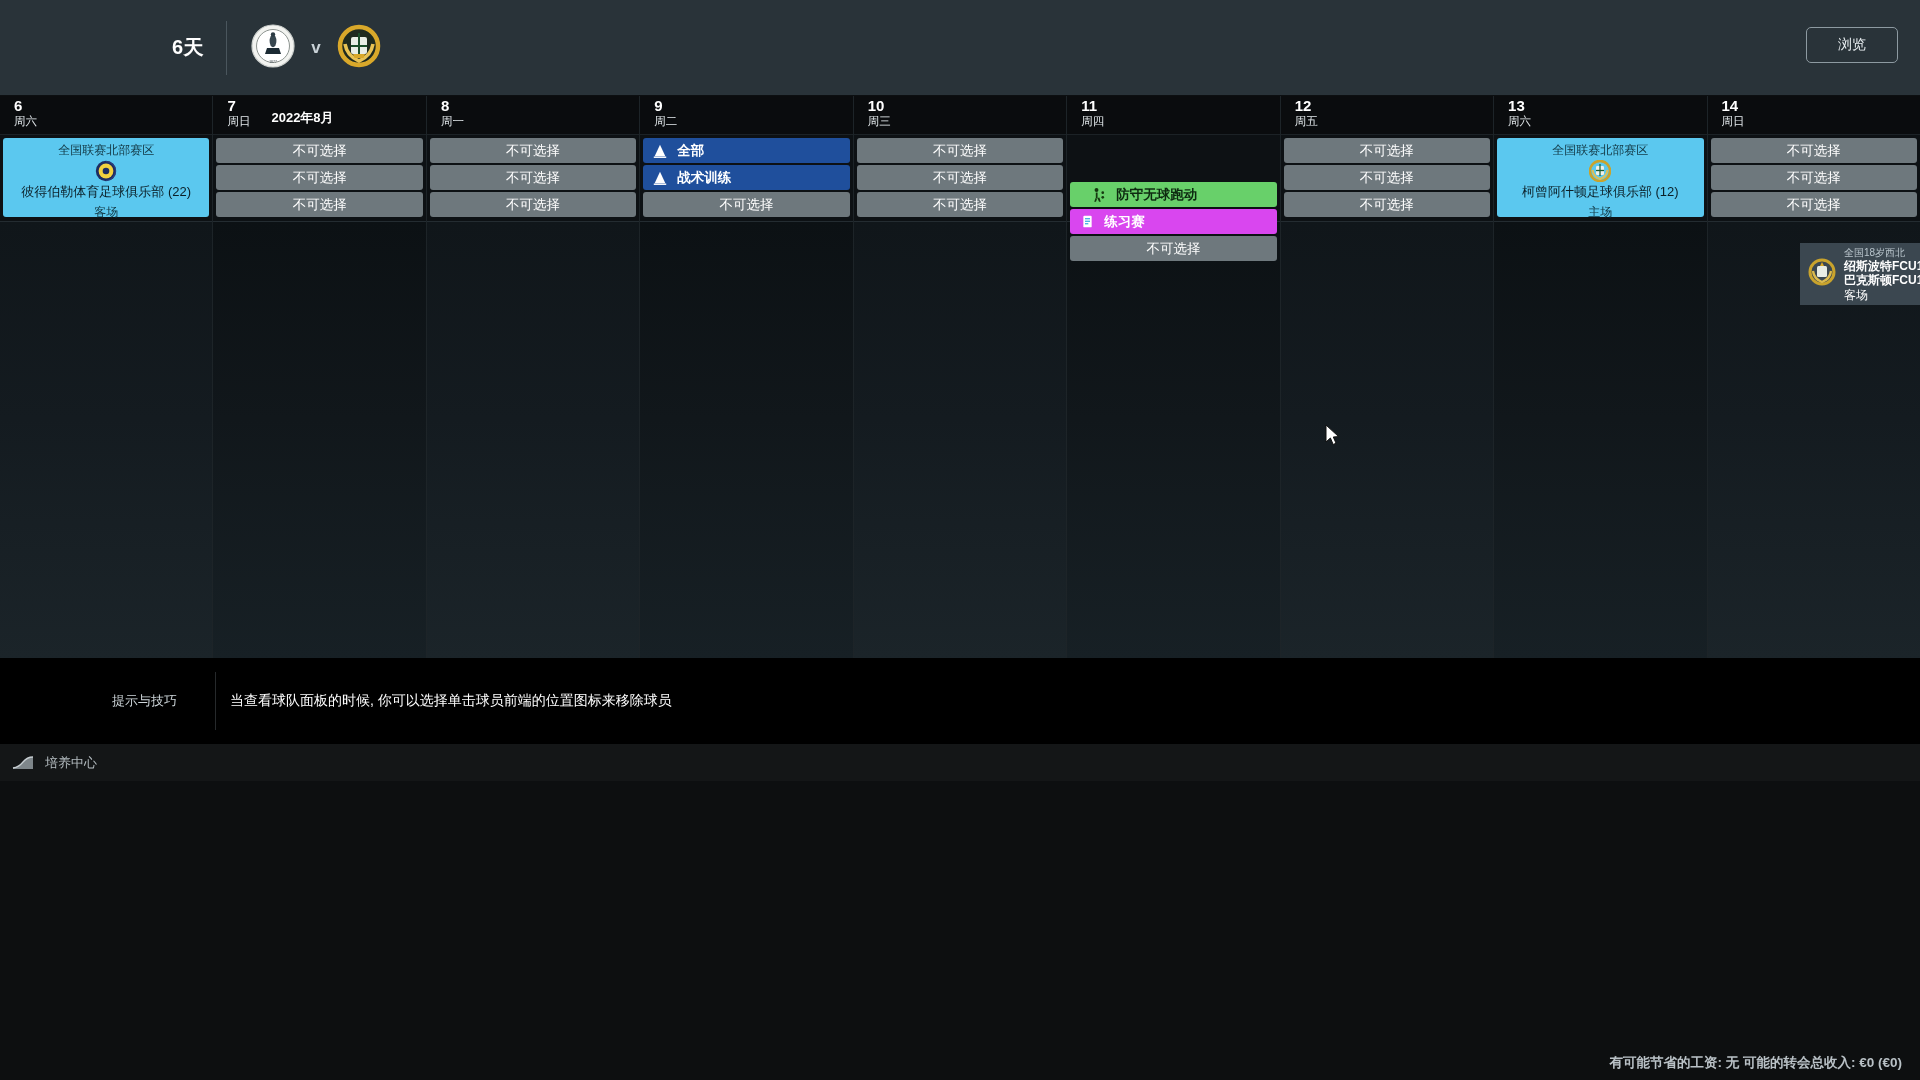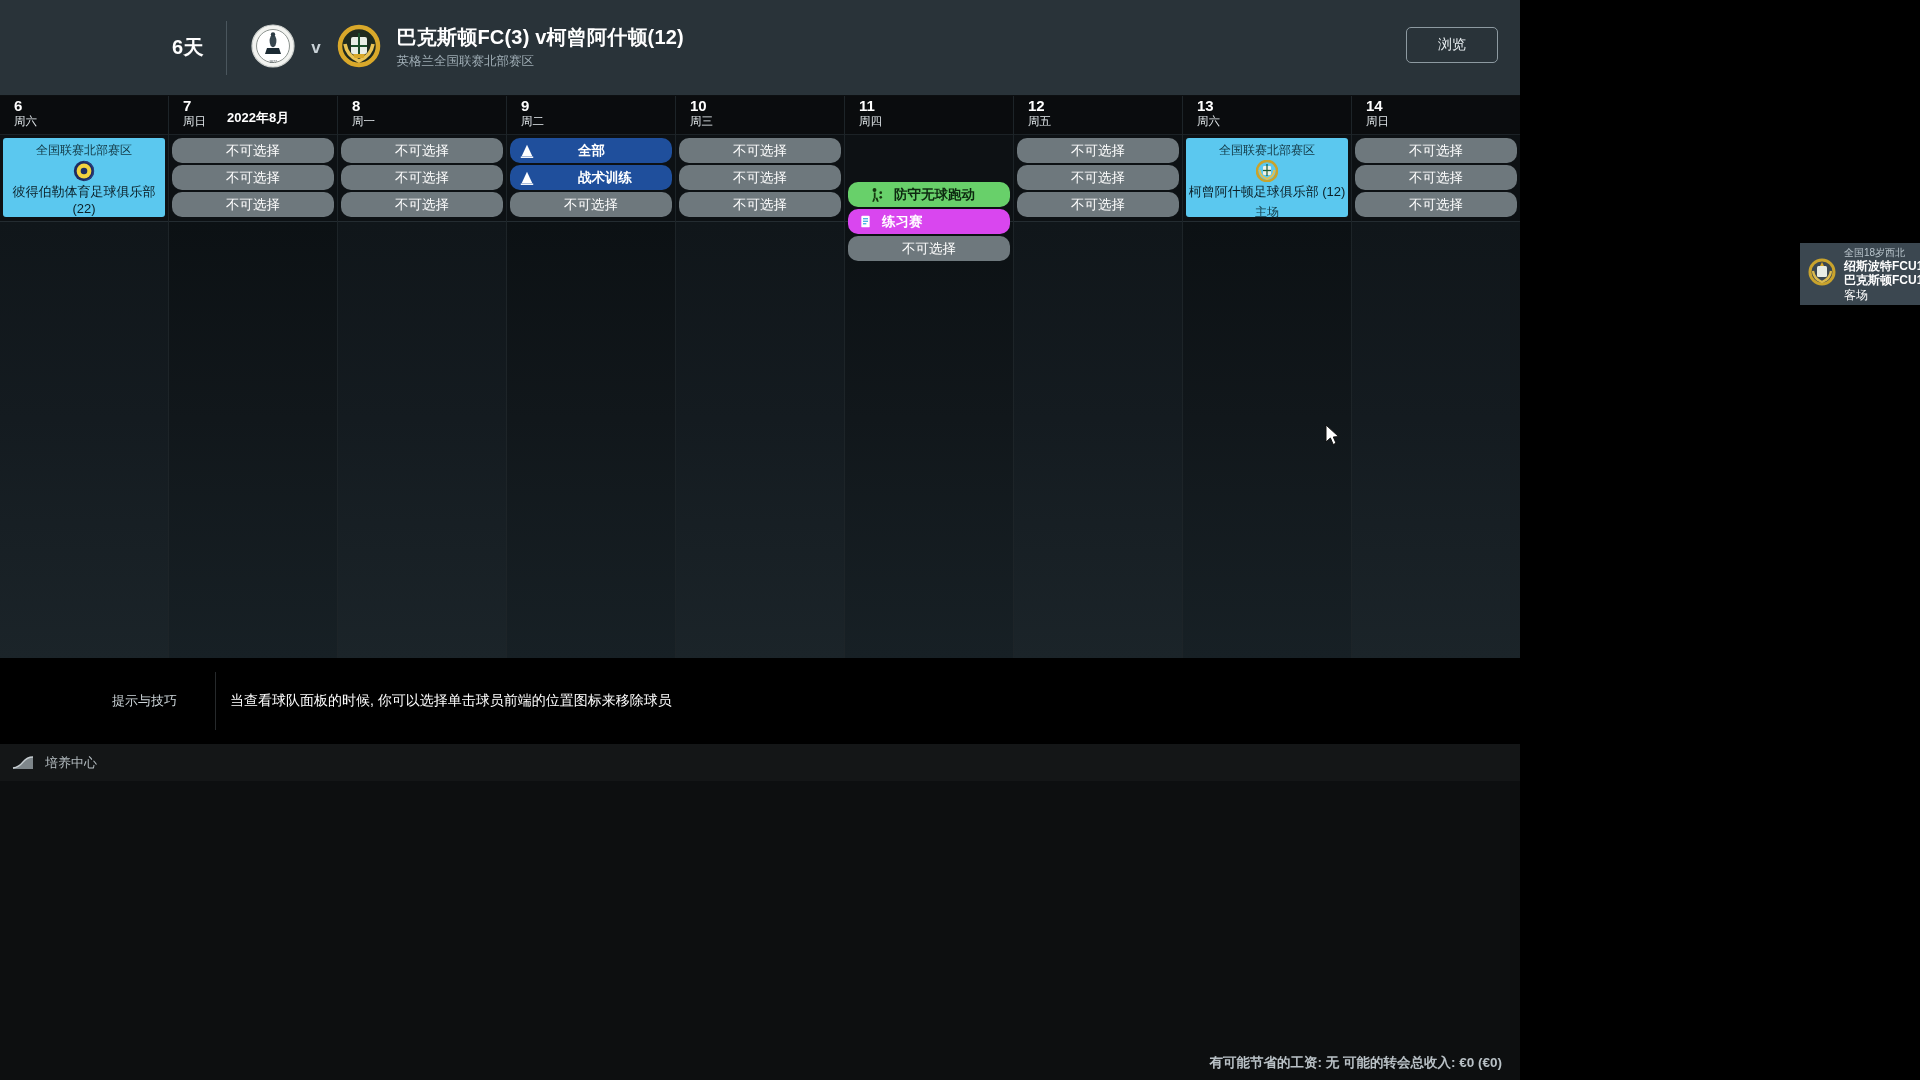--- a/index.html
+++ b/index.html
@@ -3,21 +3,21 @@
 <meta charset="utf-8">
 <style>
   * { box-sizing: border-box; margin: 0; padding: 0; }
   html, body {
     width: 1920px; height: 1080px;
     background: #000;
     font-family: "Liberation Sans", "DejaVu Sans", sans-serif;
     overflow: hidden;
     -webkit-font-smoothing: antialiased;
   }
-  #app { position: relative; width: 1520px; height: 1080px; background:#0a0d0f; }
+  #app { position: relative; width: 1920px; height: 1080px; background:#0a0d0f; }
 
   
   .header {
     position: relative;
     height: 96px;
     background: #293339;
     display: flex;
     align-items: center;
     border-bottom: 1px solid #0c0f11;
   }
@@ -76,31 +76,31 @@
   }
   .spinner {
     position:absolute; left: 212px; top: 4px;
     width: 30px; height: 30px;
   }
 
   .slots { padding: 3px 3px 0 3px; }
   .slot {
     height: 25px;
     margin-bottom: 2px;
-    border-radius: 10px;
+    border-radius: 3px;
     display:flex; align-items:center;
     font-size: 13.5px;
     position: relative;
   }
   .slot.unavail {
     background: #6e787d;
     color:#ffffff;
     justify-content:center;
   }
-  .slot.blue   { background:#1f4f9c; color:#ffffff; padding-left: 8px; gap: 34px; }
+  .slot.blue   { background:#1f4f9c; color:#ffffff; padding-left: 8px; }
   .slot.green  { background:#68d06a; color:#0d2910; padding-left: 20px; margin-top: 44px; }
   .slot.cyan   { background:#d946ef; color:#ffffff; padding-left: 8px; }
   .slot .sicon { width: 18px; height: 18px; margin-right: 8px; flex:none;
                  display:flex; align-items:center; justify-content:center; }
   .slot .slabel { font-weight: bold; }
   .slot.unavail .slabel { font-weight: normal; }
 
   
   .matchcell {
     margin: 3px 3px 0 3px;
@@ -218,24 +218,20 @@
         <circle cx="22" cy="22" r="21" fill="#1f2a1f"></circle>
         <path d="M22 3 a19 19 0 0 1 0 38 a19 19 0 0 1 0 -38" fill="none" stroke="#d9a82a" stroke-width="4.5"></path>
         <path d="M8 20 q2 12 14 17 q12 -5 14 -17" fill="none" stroke="#e8c254" stroke-width="3.6"></path>
         <rect x="14" y="13" width="16" height="17" rx="2" fill="#e9eee6"></rect>
         <rect x="21" y="9" width="2" height="22" fill="#1b4d2a"></rect>
         <path d="M14 22 h16" stroke="#1b4d2a" stroke-width="2"></path>
         <path d="M16 30 h12 l-1.5 4 h-9 Z" fill="#d9a82a"></path>
       </svg>
     </span>
 
-    <div class="hdr-texts">
-      <div class="hdr-title">巴克斯顿FC(3) v柯曾阿什顿(12)</div>
-      <div class="hdr-sub">英格兰全国联赛北部赛区</div>
-    </div>
 
     <button class="browse-btn">浏览</button>
   </div>
 
   <div class="cal" id="calendar">
       <div class="daycol">
         <div class="dayhead">
           <div class="dnum">6</div>
           <div class="dname">周六</div>
         </div>

